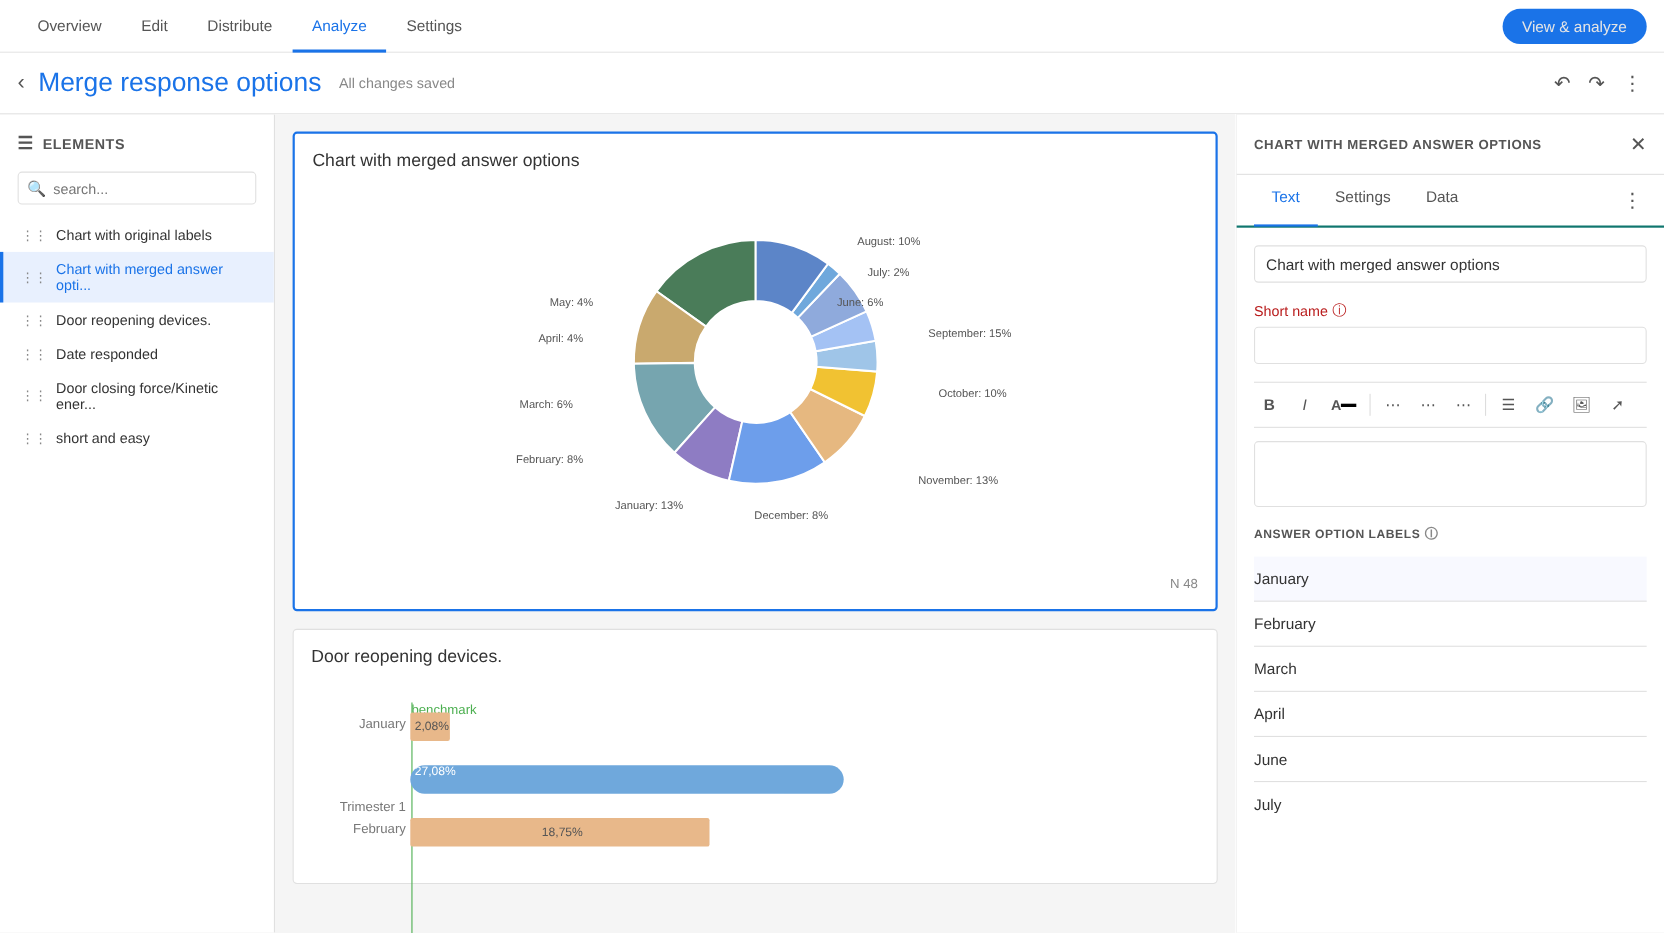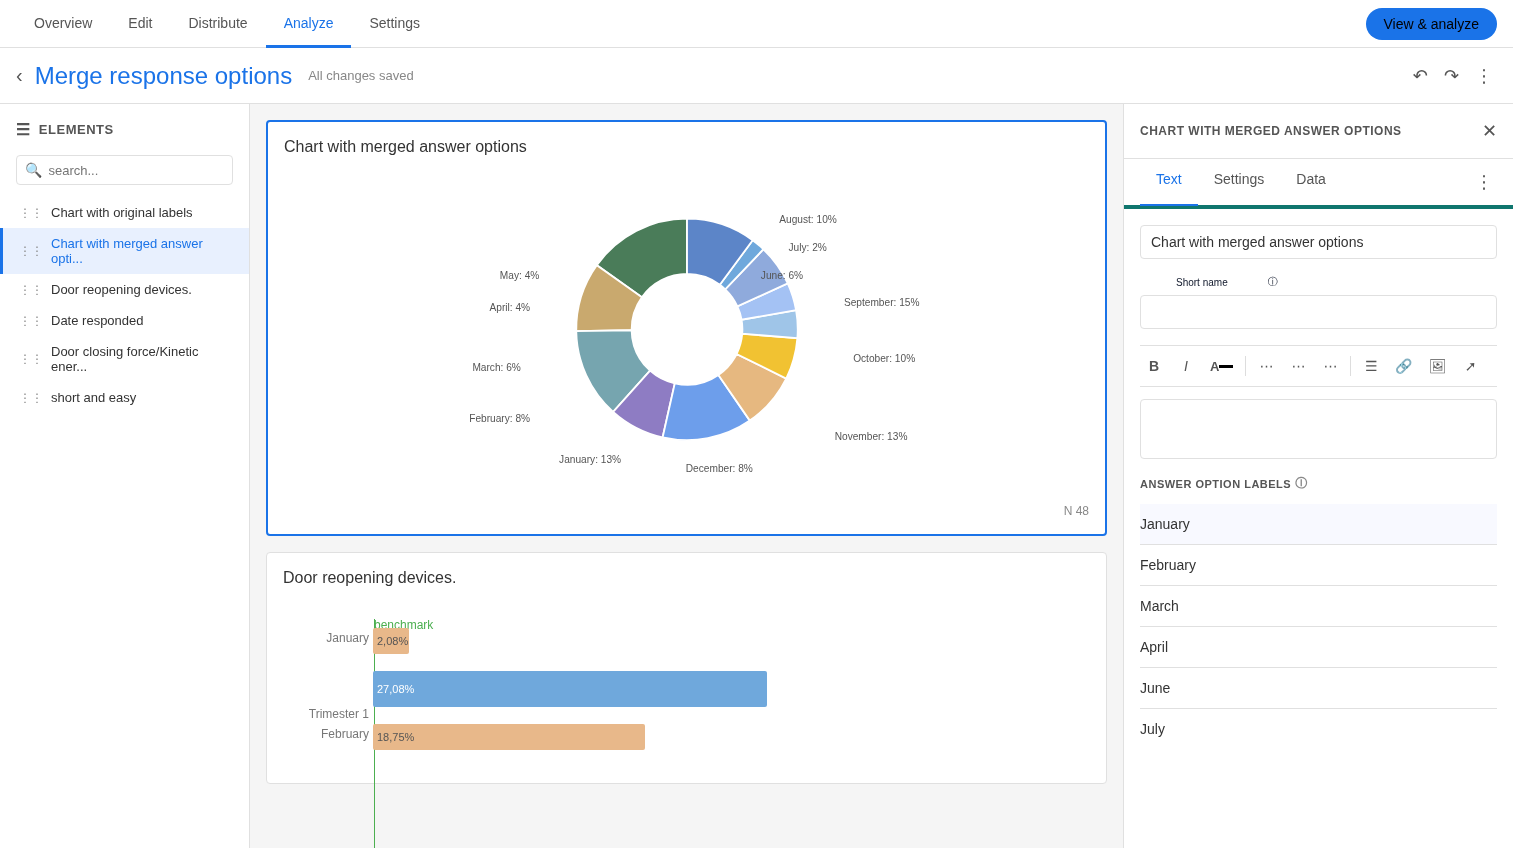--- a/index.html
+++ b/index.html
@@ -10,21 +10,21 @@
       display: flex; align-items: center; background: #fff; border-bottom: 1px solid #e0e0e0;
       height: 48px; padding: 0 16px; flex-shrink: 0;
     }
     .nav-item {
       padding: 0 18px; height: 48px; display: flex; align-items: center; cursor: pointer;
       font-size: 14px; color: #555; border-bottom: 3px solid transparent; margin-bottom: -1px;
     }
     .nav-item.active { color: #1a73e8; border-bottom-color: #1a73e8; font-weight: 500; }
     .nav-spacer { flex: 1; }
     .view-analyze-btn {
-      background: #1a73e8; color: #000000; border: none; padding: 8px 18px;
+      background: #1a73e8; color: #e5e5e5; border: none; padding: 8px 18px;
       border-radius: 16px; cursor: pointer; font-size: 14px;
     }
 
     
     .sub-header {
       display: flex; align-items: center; background: #fff; border-bottom: 1px solid #e0e0e0;
       height: 56px; padding: 0 16px; flex-shrink: 0;
     }
     .back-arrow { cursor: pointer; font-size: 20px; color: #555; margin-right: 12px; }
     .page-title { font-size: 24px; font-weight: 500; color: #1a73e8; margin-right: 16px; }
@@ -66,52 +66,52 @@
     .content-area { flex: 1; overflow-y: auto; padding: 16px; background: #f5f5f5; }
 
     
     .chart-card {
       background: #fff; border: 2px solid #1a73e8; border-radius: 4px;
       padding: 16px; margin-bottom: 16px;
     }
     .chart-card-title { font-size: 16px; font-weight: 500; color: #333; margin-bottom: 8px; }
     .donut-container { position: relative; width: 100%; height: 340px; display: flex; justify-content: center; align-items: center; }
     .donut-svg { width: 480px; height: 320px; }
-    .chart-n { text-align: right; font-size: 12px; color: #888; margin-top: 0; }
+    .chart-n { text-align: right; font-size: 12px; color: #888; margin-top: 20px; }
 
     
     .bar-card {
       background: #fff; border-radius: 4px; padding: 16px; border: 1px solid #e0e0e0;
     }
     .bar-card-title { font-size: 16px; font-weight: 500; color: #333; margin-bottom: 12px; }
     .bar-row { display: flex; align-items: center; margin-bottom: 8px; min-height: 36px; }
 
     
     .right-panel {
       width: 390px; background: #fff; border-left: 1px solid #e0e0e0;
       display: flex; flex-direction: column; flex-shrink: 0; overflow-y: auto;
     }
     .panel-header {
       padding: 16px; border-bottom: 1px solid #e0e0e0;
       display: flex; align-items: center; justify-content: space-between;
     }
     .panel-title { font-size: 12px; font-weight: 700; color: #555; text-transform: uppercase; letter-spacing: 0.5px; }
     .panel-close { cursor: pointer; font-size: 18px; color: #555; background: none; border: none; }
-    .panel-tabs { display: flex; border-bottom: 4px solid #0f766e; padding: 0 16px; }
+    .panel-tabs { display: flex; border-bottom: 2px solid #0f766e; padding: 0 16px; }
     .panel-tab {
       padding: 12px 16px; font-size: 14px; cursor: pointer; color: #555;
       border-bottom: 2px solid transparent; margin-bottom: -1px;
     }
     .panel-tab.active { color: #1a73e8; border-bottom-color: #1a73e8; font-weight: 500; }
     .panel-tab-more { margin-left: auto; padding: 12px 4px; font-size: 18px; cursor: pointer; color: #555; }
     .panel-body { padding: 16px; overflow-y: auto; flex: 1; }
 
     .field-label { font-size: 13px; font-weight: 500; color: #333; margin-bottom: 6px; }
     .field-label-row { display: flex; align-items: center; gap: 4px; margin-bottom: 6px; }
-    .field-label-row span { font-size: 10px; font-weight: 500; color: #0f172a; margin-left: 36px; }
+    .field-label-row span { font-size: 13px; font-weight: 500; color: #b91c1c; }
     .help-icon { font-size: 12px; color: #888; cursor: pointer; }
     .text-input {
       width: 100%; border: 1px solid #e0e0e0; border-radius: 4px;
       padding: 8px 10px; font-size: 14px; color: #333; outline: none; margin-bottom: 16px;
     }
 
     .section-label {
       font-size: 11px; font-weight: 700; text-transform: uppercase; letter-spacing: 0.5px;
       color: #555; margin-bottom: 12px; display: flex; align-items: center; gap: 4px;
     }
@@ -250,28 +250,28 @@
 
         <div class="bar-row" style="position:relative; margin-bottom:12px; height:32px;">
           <span style="position:absolute; left:-90px; width:86px; text-align:right; font-size:12px; color:#777; top:8px;">January</span>
           <div style="width:5%; height:26px; background:#e8b88a; border-radius:2px; display:flex; align-items:center;">
             <span style="margin-left:4px; font-size:11px; color:#555;">2,08%</span>
           </div>
         </div>
 
         <div class="bar-row" style="position:relative; margin-bottom:12px; height:32px;">
           <span style="position:absolute; left:-90px; width:86px; text-align:right; font-size:12px; color:#777; top:8px;margin-top:28px;">Trimester 1</span>
-          <div style="width:55%; height:36px; background:#6fa8dc; border-radius:2px; display:flex; align-items:center;">
+          <div style="width:55%; height:26px; background:#6fa8dc; border-radius:13px; display:flex; ">
             <span style="margin-left:4px; font-size:11px; color:#fff;">27,08%</span>
           </div>
         </div>
 
         <div class="bar-row" style="position:relative; margin-bottom:12px; height:32px;">
           <span style="position:absolute; left:-90px; width:86px; text-align:right; font-size:12px; color:#777; top:8px;">February</span>
-          <div style="width:38%; height:26px; background:#e8b88a; border-radius:2px; display:flex; align-items:center;">
+          <div style="width:38%; height:26px; background:#e8b88a; border-radius:2px; display:flex; align-items:center;justify-content:center;">
             <span style="margin-left:4px; font-size:11px; color:#555;">18,75%</span>
           </div>
         </div>
       </div>
     </div>
 
   </div>
 
   <div class="right-panel">
     <div class="panel-header">

